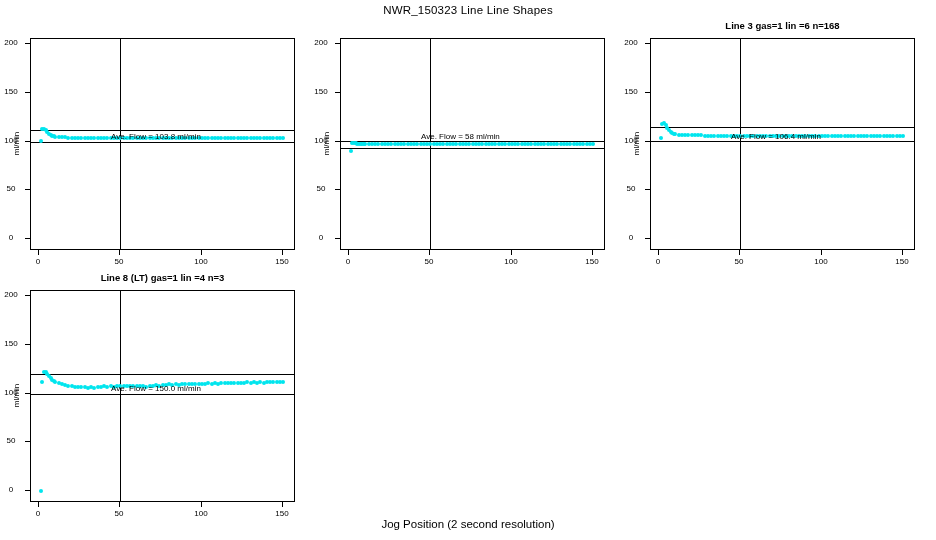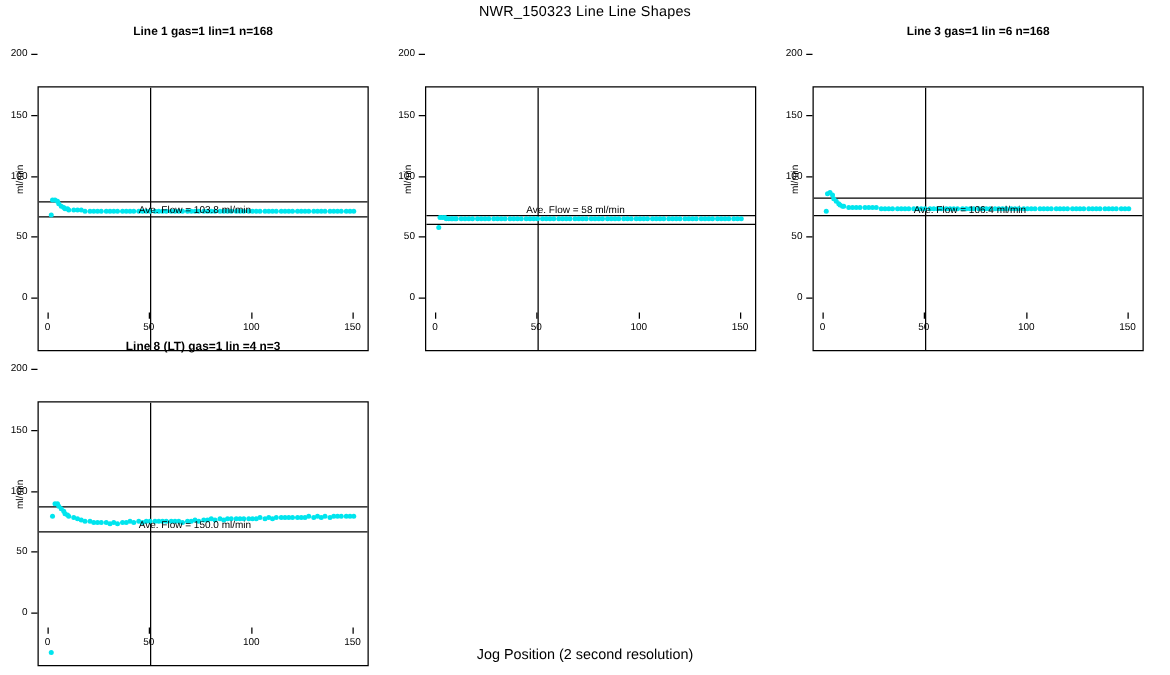--- a/index.html
+++ b/index.html
@@ -44,33 +44,32 @@
     font-size: 9.5px;
     font-weight: bold;
     white-space: nowrap;
   }
   .plotbox {
     position: absolute;
     box-sizing: border-box;
     border: 1px solid #000000;
     background: #ffffff;
     overflow: hidden;
-    margin-top: 31px;
   }
   .ylab {
     position: absolute;
     font-size: 8px;
     transform: rotate(-90deg);
     transform-origin: center center;
     white-space: nowrap;
   }
   .ytick-label {
     position: absolute;
     font-size: 8px;
-    text-align: right;
+    text-align: center;
     white-space: nowrap;
   }
   .xtick-label {
     position: absolute;
     font-size: 8px;
     text-align: center;
     white-space: nowrap;
   }
   .tick {
     position: absolute;
@@ -101,21 +100,20 @@
     background: #00e5ee;
   }
 </style>
 </head>
 <body>
 
 <div id="page-title">NWR_150323  Line Line Shapes</div>
 
 <div id="panels">
     <div class="panel" style="left: 0px; top: 20px; width: 295px; height: 248px;">
-      <div class="panel-title" style="left: 30px; width: 265px;">Line 1 gas=1 lin=1 n=168</div>
       <div class="plotbox" style="left: 30px; top: 18px; width: 265px; height: 212px;">
         <div class="hline" style="left: 0px; width: 265px; top: 91px;"></div>
         <div class="hline" style="left: 0px; width: 265px; top: 103px;"></div>
         <div class="vline" style="top: 0px; height: 212px; left: 89px;"></div>
         <div class="pt" style="left: 9.8px; top: 101.6px; background: rgb(0, 229, 238);"></div>
         <div class="pt" style="left: 11.4px; top: 89.9px; background: rgb(0, 229, 238);"></div>
         <div class="pt" style="left: 13px; top: 89.9px; background: rgb(0, 229, 238);"></div>
         <div class="pt" style="left: 14.6px; top: 90.9px; background: rgb(0, 229, 238);"></div>
         <div class="pt" style="left: 16.3px; top: 92.8px; background: rgb(0, 229, 238);"></div>
         <div class="pt" style="left: 17.9px; top: 94.8px; background: rgb(0, 229, 238);"></div>

